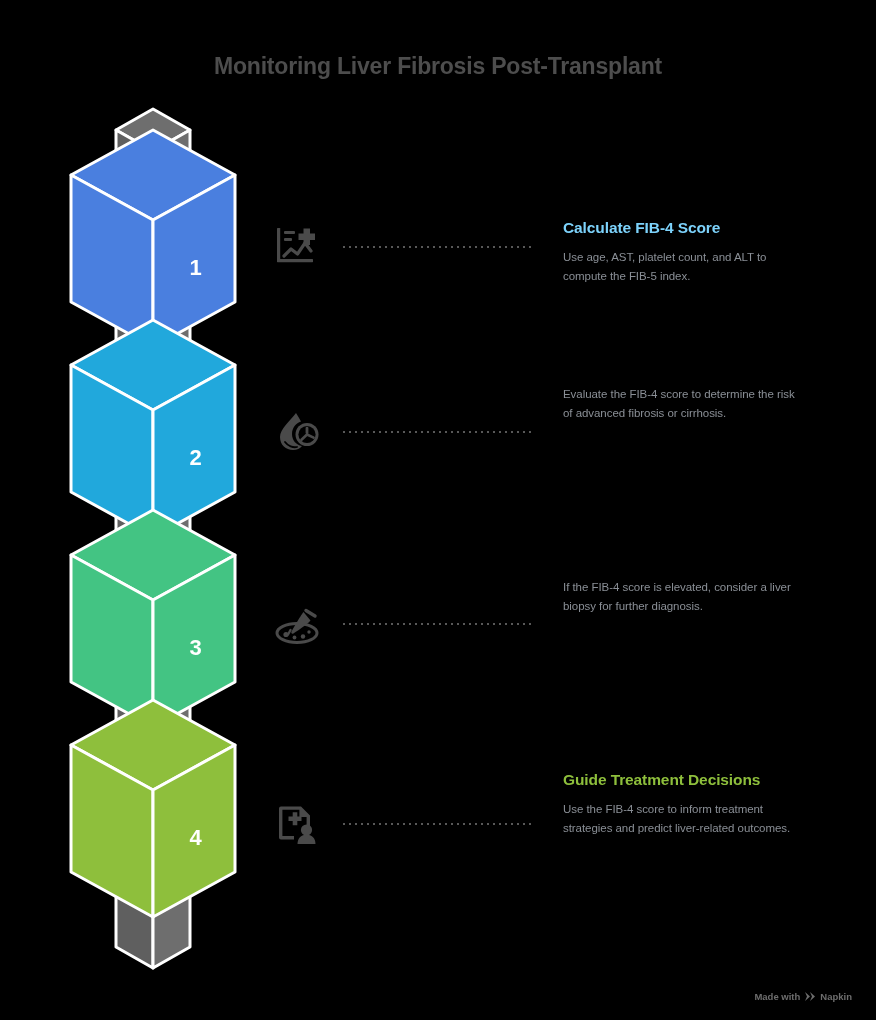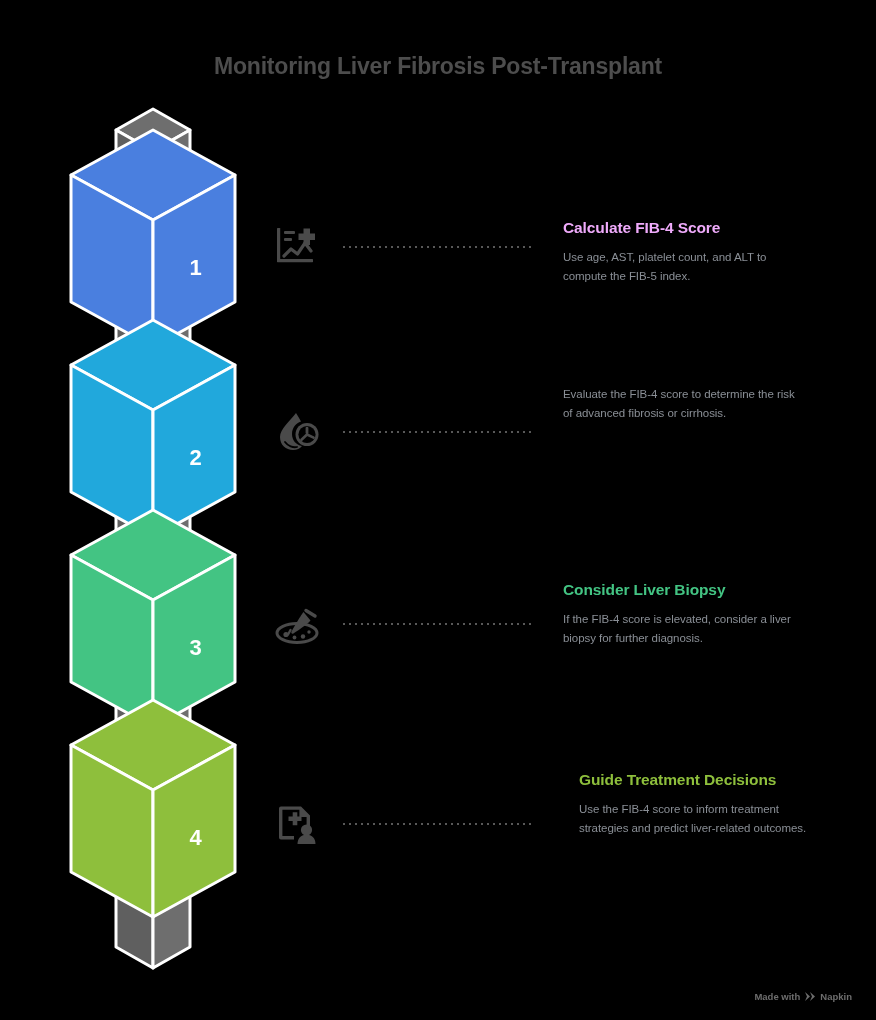--- a/index.html
+++ b/index.html
@@ -127,21 +127,21 @@
             <rect x="7" y="39" width="36" height="3.2" rx="0.6"></rect>
             <rect x="14" y="11" width="11" height="3" rx="1"></rect>
             <rect x="14" y="18" width="8" height="3" rx="1"></rect>
             <path d="M14 36 L21 29 L27.5 34 L35 23 L41 31" fill="none" stroke="#4a4a4a" stroke-width="3.2" stroke-linejoin="round" stroke-linecap="round"></path>
             <path d="M33.5 8.5 h6.5 v5 h5 v6.5 h-5 v5 h-6.5 v-5 h-5 v-6.5 h5 z"></path>
           </g>
         </svg>
       </div>
       <div class="dots" style="left:341px; top:246px; width:192px;"></div>
       <div class="text-block" style="left:563px; top:216px;">
-        <div class="step-head" style="color:#f0abfc;">Calculate FIB-4 Score</div>
+        <div class="step-head" style="color:#7dd3fc;">Calculate FIB-4 Score</div>
         <div class="step-desc">Use age, AST, platelet count, and ALT to compute the FIB-5 index.</div>
       </div>
     </div>
 
     <div class="step">
       <div class="icon-wrap" style="left:270px; top:405px;">
         <svg viewBox="0 0 54 54">
           <g fill="#4a4a4a">
             <path d="M26 8 C20 16 10 24 10 32 C10 40 16 45 23 45 C27 45 30 43.5 32 41
                      C26 40 22 35 22 29 C22 23 26 18 31 16.5 C29.5 13.5 27.8 10.7 26 8 Z"></path>
@@ -172,39 +172,38 @@
             <path d="M33.5 15 C33.5 15 31 18.5 28.5 22.5 C26 26.5 23 31.5 21.5 34.5
                      C20.8 36 22 37.2 23.4 36.4 C26.4 34.6 31 31.5 34.6 28.8
                      C38.2 26.1 40.5 23.5 40.5 23.5 Z"></path>
             <path d="M36 13.5 L45 19" stroke="#4a4a4a" stroke-width="3.4" stroke-linecap="round" fill="none"></path>
             <path d="M20.5 33 L18 37.5" stroke="#4a4a4a" stroke-width="2.4" stroke-linecap="round" fill="none"></path>
           </g>
         </svg>
       </div>
       <div class="dots" style="left:341px; top:623px; width:192px;"></div>
       <div class="text-block" style="left:563px; top:578px;">
-        <div class="step-head" style="color:#43c483;">Consider Liver Biopsy</div>
         <div class="step-desc">If the FIB-4 score is elevated, consider a liver biopsy for further diagnosis.</div>
       </div>
     </div>
 
     <div class="step">
       <div class="icon-wrap" style="left:270px; top:797px;">
         <svg viewBox="0 0 54 54">
           <g fill="#4a4a4a">
             <path d="M11 9.5 h20 l9 9 v11.5 h-3.4 v-10.1 h-7.2 v-7.2 h-17 v26.4 h11.6 v3.4
                      h-13 a2 2 0 0 1 -2 -2 v-29 a2 2 0 0 1 2 -2 z"></path>
             <path d="M18.5 19.5 h4.2 v-4.2 h4.6 v4.2 h4.2 v4.6 h-4.2 v4.2 h-4.6 v-4.2 h-4.2 z"></path>
             <circle cx="36.5" cy="33" r="5.6"></circle>
             <path d="M27.5 47 C27.5 40.8 31.6 37.4 36.5 37.4 C41.4 37.4 45.5 40.8 45.5 47 Z"></path>
           </g>
         </svg>
       </div>
       <div class="dots" style="left:341px; top:823px; width:192px;"></div>
-      <div class="text-block" style="left:563px; top:768px;margin-left:16px;">
+      <div class="text-block" style="left:563px; top:768px;">
         <div class="step-head" style="color:#8ebf3c;">Guide Treatment Decisions</div>
         <div class="step-desc">Use the FIB-4 score to inform treatment strategies and predict liver-related outcomes.</div>
       </div>
     </div>
 
   </div>
 
   <div class="footer">
     <span>Made with</span>
     <svg width="12" height="11" viewBox="0 0 12 11">

